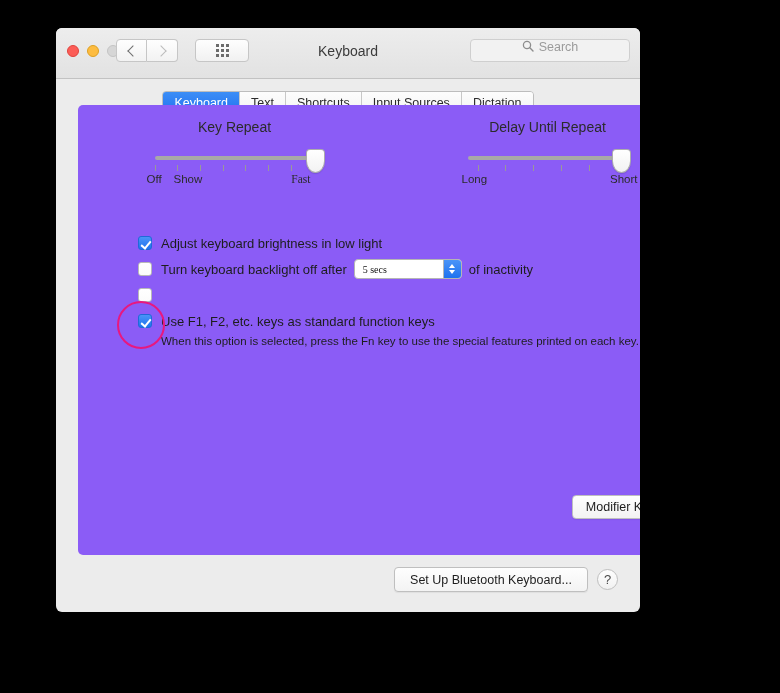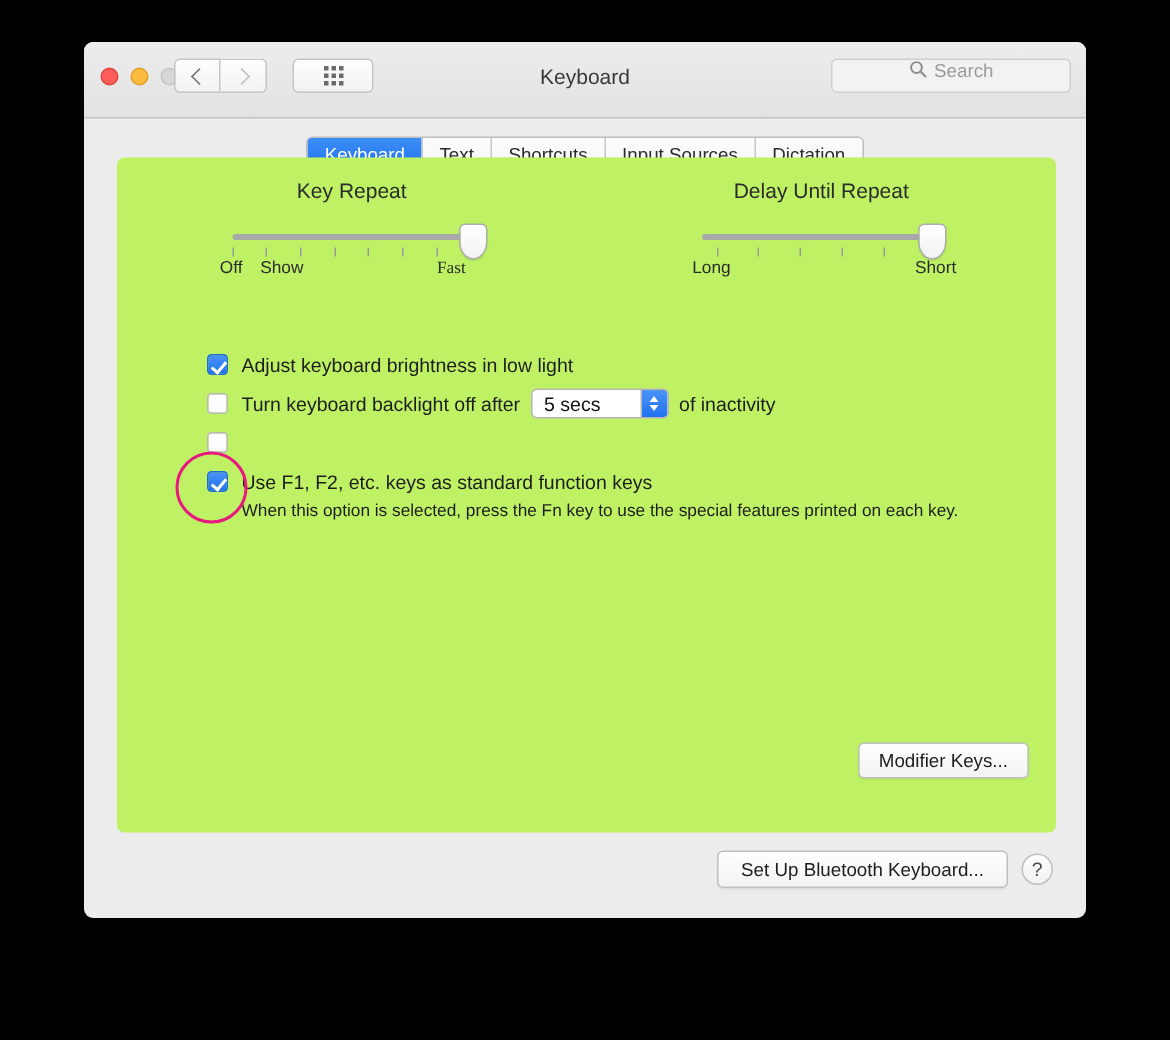--- a/index.html
+++ b/index.html
@@ -15,21 +15,21 @@
     overflow: hidden;
     font-family: "Liberation Sans", sans-serif;
     -webkit-font-smoothing: antialiased;
   }
 
   
   .window {
     position: absolute;
     left: 56px;
     top: 28px;
-    width: 668px;
+    width: 584px;
     height: 584px;
     background: #ececec;
     border-radius: 6px;
     overflow: hidden;
     box-shadow: 0 2px 10px rgba(0,0,0,0.35);
   }
 
   
   .titlebar {
     position: relative;
@@ -168,21 +168,21 @@
     color: #ffffff;
   }
 
   
   .panel {
     position: absolute;
     left: 22px;
     top: 77px;
     width: 626px;
     height: 450px;
-    background: #bef264;
+    background: #8b5cf6;
     border-radius: 5px;
   }
 
   
   .sliders {
     position: absolute;
     left: 0; right: 0;
     top: 14px;
     display: flex;
   }
@@ -298,26 +298,27 @@
     align-items: stretch;
     height: 20px;
     margin: 0 7px;
     border: 1px solid #b5b5b5;
     border-radius: 4px;
     overflow: hidden;
     background: #ffffff;
     box-sizing: border-box;
   }
   .combo .val {
-    font-size: 13px;
+    font-size: 10px;
     color: #111111;
-    padding: 0 10px 0 8px;
+    padding: 0 26px 0 8px;
     display: flex;
     align-items: center;
     min-width: 54px;
+    font-family: Liberation Serif, serif;
   }
   .combo .stepper {
     width: 17px;
     background: linear-gradient(to bottom, #4a94f8 0%, #1f72ef 100%);
     border-left: 1px solid #b5b5b5;
     display: flex;
     flex-direction: column;
     align-items: center;
     justify-content: center;
     gap: 2px;

